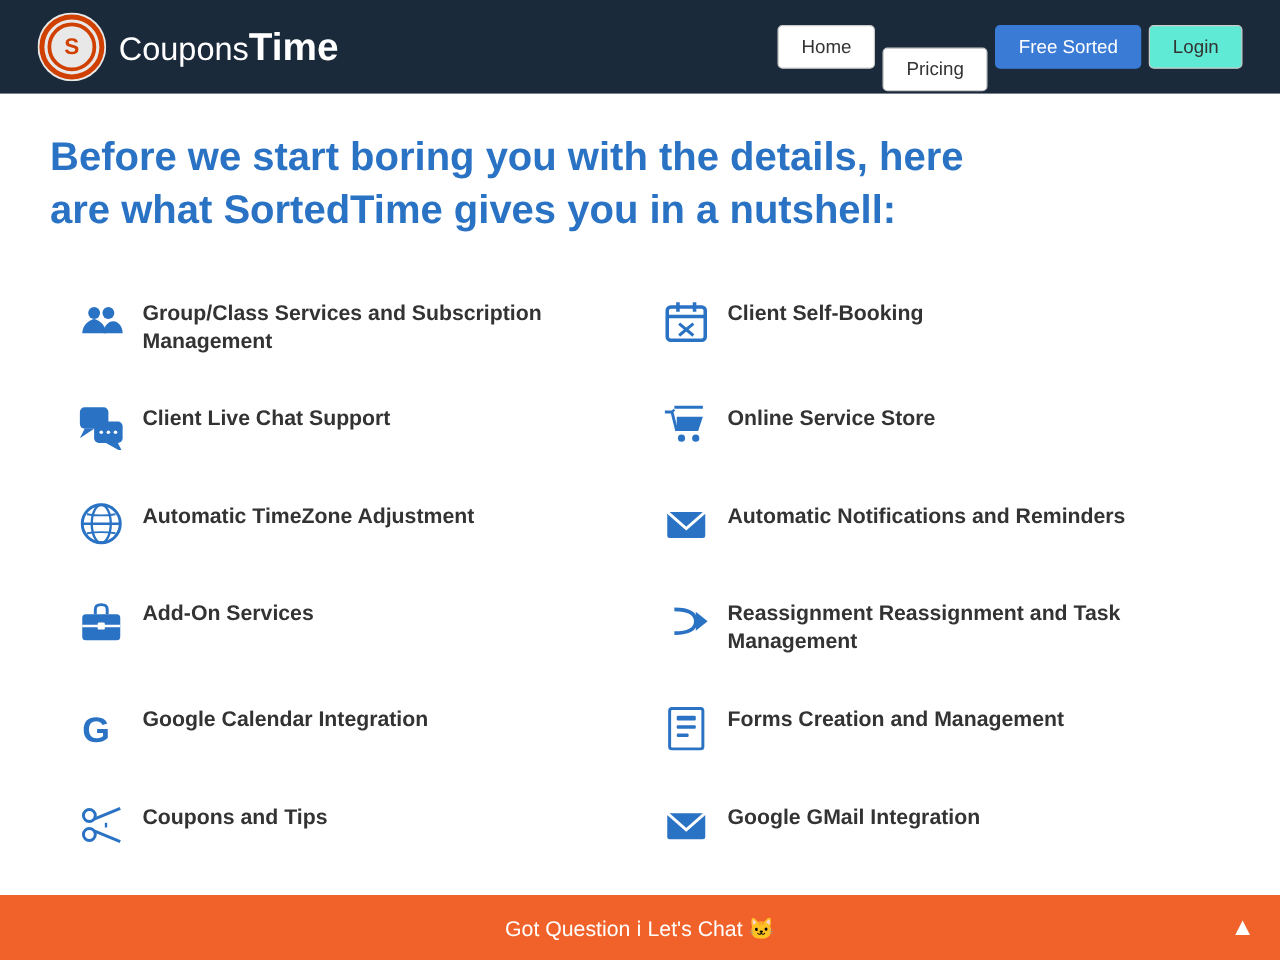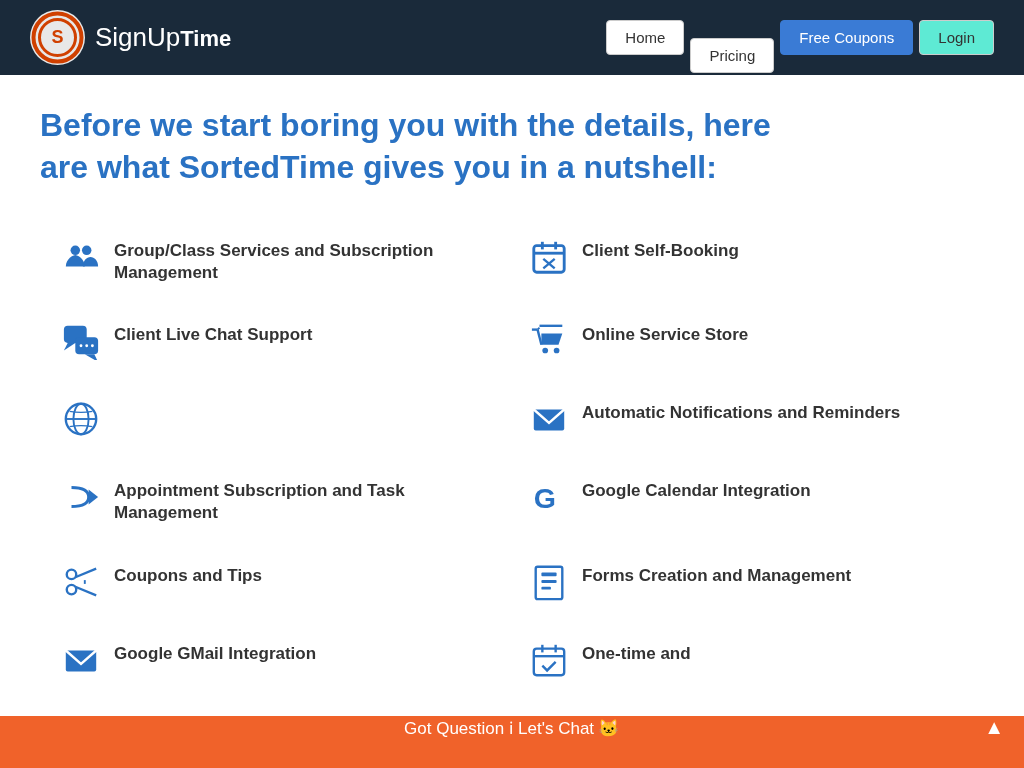--- a/index.html
+++ b/index.html
@@ -113,21 +113,21 @@
 
     
     .chat-bar {
       position: fixed;
       bottom: 0;
       left: 0;
       right: 0;
       background: #f0622a;
       height: 52px;
       display: flex;
-      align-items: flex-start;
+      align-items: center;
       justify-content: center;
       gap: 10px;
       cursor: pointer;
     }
     .chat-bar-text {
       color: white;
       font-size: 17px;
       font-weight: 500;
     }
     .chat-bar-arrow {
@@ -142,27 +142,27 @@
 
 <header class="header">
   <div class="logo-area">
     <svg class="logo-icon" viewBox="0 0 55 55" xmlns="http://www.w3.org/2000/svg">
       <circle cx="27.5" cy="27.5" r="27.5" fill="#e8e8e8"></circle>
       <circle cx="27.5" cy="27.5" r="24" fill="none" stroke="#d04000" stroke-width="4"></circle>
       <circle cx="27.5" cy="27.5" r="18" fill="none" stroke="#d04000" stroke-width="3"></circle>
       <text x="27.5" y="33" text-anchor="middle" font-size="18" font-weight="bold" fill="#d04000">S</text>
     </svg>
     <div>
-      <span style="color:white;font-size:26px;font-weight:300;">SignUp</span><strong style="color:white;font-size:22px;font-weight:700;">Time</strong>
+      <span style="color:white;font-size:26px;font-weight:300;">Coupons</span><strong style="color:white;font-size:31px;font-weight:700;">Time</strong>
     </div>
   </div>
   <nav class="nav-buttons">
     <button class="nav-btn home">Home</button>
     <button class="nav-btn pricing">Pricing</button>
-    <button class="nav-btn signup">Free Coupons</button>
+    <button class="nav-btn signup">Free Sorted</button>
     <button class="nav-btn login">Login</button>
   </nav>
 </header>
 
 <main class="main-content">
   <h1 class="headline">Before we start boring you with the details, here are what SortedTime gives you in a nutshell:</h1>
 
   <div class="features-grid">
 
     <div class="feature-item">
@@ -224,75 +224,87 @@
     <div class="feature-item">
       <div class="feature-icon">
         <svg viewBox="0 0 40 40" xmlns="http://www.w3.org/2000/svg">
           <circle cx="20" cy="20" r="16" fill="none" stroke="#2a72c3" stroke-width="2.5"></circle>
           <ellipse cx="20" cy="20" rx="8" ry="16" fill="none" stroke="#2a72c3" stroke-width="2"></ellipse>
           <line x1="4" y1="20" x2="36" y2="20" stroke="#2a72c3" stroke-width="2"></line>
           <path d="M8 12 Q20 14 32 12" fill="none" stroke="#2a72c3" stroke-width="1.5"></path>
           <path d="M8 28 Q20 26 32 28" fill="none" stroke="#2a72c3" stroke-width="1.5"></path>
         </svg>
       </div>
+      <div class="feature-label">Automatic TimeZone Adjustment</div>
     </div>
 
     <div class="feature-item">
       <div class="feature-icon">
         <svg viewBox="0 0 40 40" xmlns="http://www.w3.org/2000/svg">
           <rect x="4" y="10" width="32" height="22" rx="2" ry="2" fill="#2a72c3"></rect>
           <polyline points="4,10 20,24 36,10" fill="none" stroke="white" stroke-width="2.5"></polyline>
         </svg>
       </div>
       <div class="feature-label">Automatic Notifications and Reminders</div>
     </div>
 
+    <div class="feature-item">
+      <div class="feature-icon">
+        <svg viewBox="0 0 40 40" xmlns="http://www.w3.org/2000/svg">
+          <rect x="4" y="14" width="32" height="22" rx="3" ry="3" fill="#2a72c3"></rect>
+          <path d="M15 14 L15 10 Q15 6 20 6 Q25 6 25 10 L25 14" fill="none" stroke="#2a72c3" stroke-width="2.5"></path>
+          <line x1="4" y1="24" x2="36" y2="24" stroke="white" stroke-width="2"></line>
+          <rect x="17" y="21" width="6" height="6" rx="1" fill="white"></rect>
+        </svg>
+      </div>
+      <div class="feature-label">Add-On Services</div>
+    </div>
 
     <div class="feature-item">
       <div class="feature-icon">
         <svg viewBox="0 0 40 40" xmlns="http://www.w3.org/2000/svg">
           <path d="M10 10 Q28 10 28 20 Q28 30 10 30" fill="none" stroke="#2a72c3" stroke-width="3"></path>
           <polygon points="28,12 38,20 28,28" fill="#2a72c3"></polygon>
         </svg>
       </div>
-      <div class="feature-label">Appointment Subscription and Task Management</div>
+      <div class="feature-label">Reassignment Reassignment and Task Management</div>
     </div>
 
     <div class="feature-item">
       <div class="feature-icon">
         <svg viewBox="0 0 40 40" xmlns="http://www.w3.org/2000/svg">
           <text x="4" y="32" font-size="30" font-weight="bold" fill="#2a72c3" font-family="Arial">G</text>
         </svg>
       </div>
       <div class="feature-label">Google Calendar Integration</div>
+    </div>
+
+    <div class="feature-item">
+      <div class="feature-icon">
+        <svg viewBox="0 0 40 40" xmlns="http://www.w3.org/2000/svg">
+          <rect x="6" y="4" width="28" height="34" rx="2" ry="2" fill="none" stroke="#2a72c3" stroke-width="2.5"></rect>
+          <rect x="12" y="10" width="16" height="4" rx="1" fill="#2a72c3"></rect>
+          <rect x="12" y="18" width="16" height="3" rx="1" fill="#2a72c3"></rect>
+          <rect x="12" y="25" width="10" height="3" rx="1" fill="#2a72c3"></rect>
+        </svg>
+      </div>
+      <div class="feature-label">Forms Creation and Management</div>
     </div>
 
     <div class="feature-item">
       <div class="feature-icon">
         <svg viewBox="0 0 40 40" xmlns="http://www.w3.org/2000/svg">
           <circle cx="10" cy="12" r="5" fill="none" stroke="#2a72c3" stroke-width="2.5"></circle>
           <circle cx="10" cy="28" r="5" fill="none" stroke="#2a72c3" stroke-width="2.5"></circle>
           <line x1="14" y1="15" x2="36" y2="6" stroke="#2a72c3" stroke-width="2.5"></line>
           <line x1="14" y1="25" x2="36" y2="34" stroke="#2a72c3" stroke-width="2.5"></line>
           <line x1="24" y1="18" x2="24" y2="22" stroke="#2a72c3" stroke-width="2"></line>
         </svg>
       </div>
       <div class="feature-label">Coupons and Tips</div>
-    </div>
-
-    <div class="feature-item">
-      <div class="feature-icon">
-        <svg viewBox="0 0 40 40" xmlns="http://www.w3.org/2000/svg">
-          <rect x="6" y="4" width="28" height="34" rx="2" ry="2" fill="none" stroke="#2a72c3" stroke-width="2.5"></rect>
-          <rect x="12" y="10" width="16" height="4" rx="1" fill="#2a72c3"></rect>
-          <rect x="12" y="18" width="16" height="3" rx="1" fill="#2a72c3"></rect>
-          <rect x="12" y="25" width="10" height="3" rx="1" fill="#2a72c3"></rect>
-        </svg>
-      </div>
-      <div class="feature-label">Forms Creation and Management</div>
     </div>
 
     <div class="feature-item">
       <div class="feature-icon">
         <svg viewBox="0 0 40 40" xmlns="http://www.w3.org/2000/svg">
           <rect x="4" y="10" width="32" height="22" rx="2" ry="2" fill="#2a72c3"></rect>
           <polyline points="4,10 20,24 36,10" fill="none" stroke="white" stroke-width="2.5"></polyline>
         </svg>
       </div>
       <div class="feature-label">Google GMail Integration</div>

